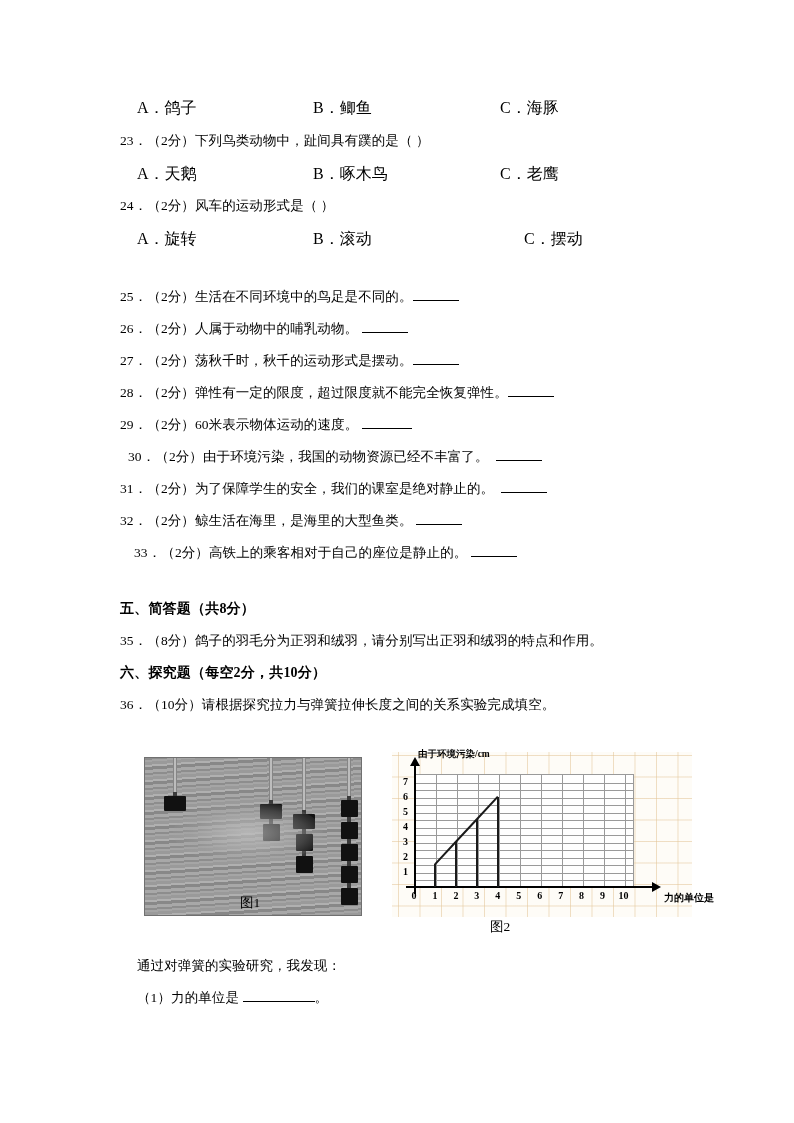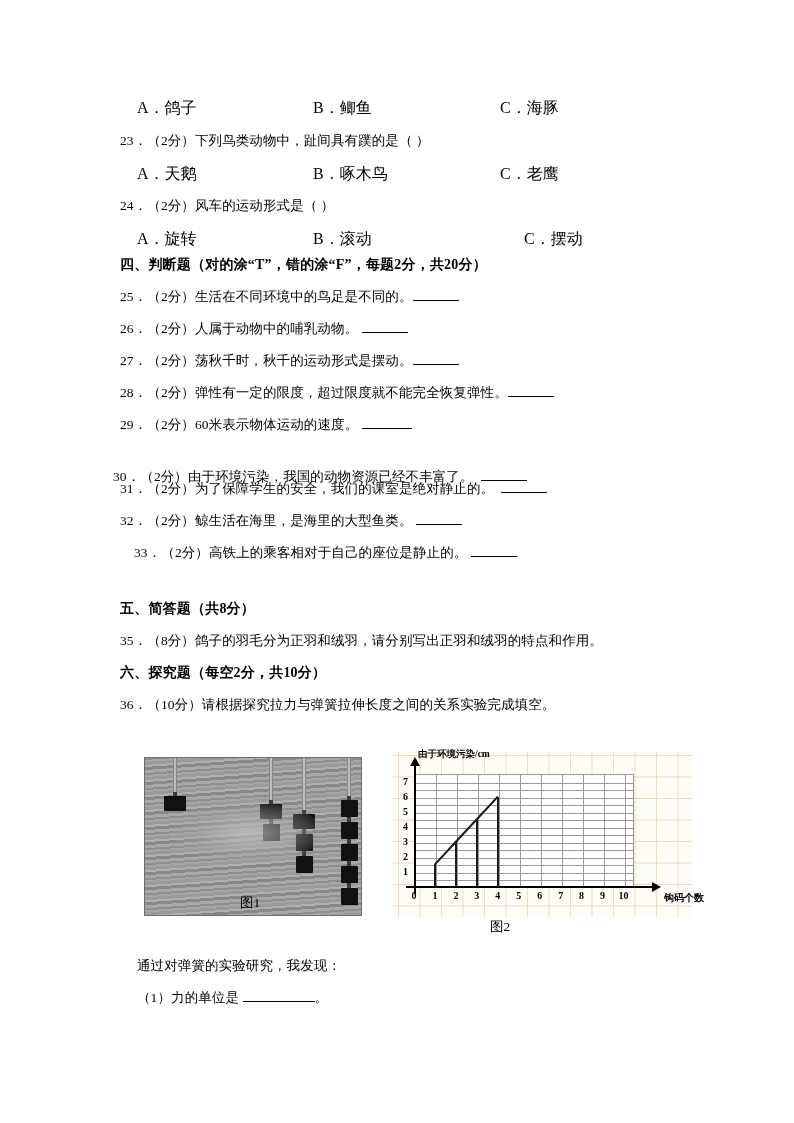--- a/index.html
+++ b/index.html
@@ -258,38 +258,37 @@
   <div class="qline" style="left:120px; top:132px;">23．（2分）下列鸟类动物中，趾间具有蹼的是（      ）</div>
   <div class="opt" style="left:137px; top:165px;">A．天鹅</div>
   <div class="opt" style="left:313px; top:165px;">B．啄木鸟</div>
   <div class="opt" style="left:500px; top:165px;">C．老鹰</div>
 
   <div class="qline" style="left:120px; top:197px;">24．（2分）风车的运动形式是（      ）</div>
   <div class="opt" style="left:137px; top:230px;">A．旋转</div>
   <div class="opt" style="left:313px; top:230px;">B．滚动</div>
   <div class="opt" style="left:524px; top:230px;">C．摆动</div>
 
-  <div class="section-head" style="left:120px; top:256px;">四、判断题（对的涂“T”，错的涂“F”，每题2分，共20分）</div>
 
   <div class="qline" style="left:120px; top:288px;">
     <span>25．（2分）生活在不同环境中的鸟足是不同的。</span><span class="blank-ul bl-short"></span>
   </div>
   <div class="qline" style="left:120px; top:320px;">
     <span>26．（2分）人属于动物中的哺乳动物。</span>&nbsp;<span class="blank-ul bl-short"></span>
   </div>
   <div class="qline" style="left:120px; top:352px;">
     <span>27．（2分）荡秋千时，秋千的运动形式是摆动。</span><span class="blank-ul bl-short"></span>
   </div>
   <div class="qline" style="left:120px; top:384px;">
     <span>28．（2分）弹性有一定的限度，超过限度就不能完全恢复弹性。</span><span class="blank-ul bl-short"></span>
   </div>
   <div class="qline" style="left:120px; top:416px;">
     <span>29．（2分）60米表示物体运动的速度。</span>&nbsp;<span class="blank-ul bl-mid"></span>
   </div>
-  <div class="qline" style="left:113px; top:448px;margin-top:20px;">
+  <div class="qline" style="left:128px; top:448px;">
     <span>30．（2分）由于环境污染，我国的动物资源已经不丰富了。</span>&nbsp;&nbsp;<span class="blank-ul bl-short"></span>
   </div>
   <div class="qline" style="left:120px; top:480px;">
     <span>31．（2分）为了保障学生的安全，我们的课室是绝对静止的。</span>&nbsp;&nbsp;<span class="blank-ul bl-short"></span>
   </div>
   <div class="qline" style="left:120px; top:512px;">
     <span>32．（2分）鲸生活在海里，是海里的大型鱼类。</span>&nbsp;<span class="blank-ul bl-short"></span>
   </div>
   <div class="qline" style="left:134px; top:544px;">
     <span>33．（2分）高铁上的乘客相对于自己的座位是静止的。</span>&nbsp;<span class="blank-ul bl-short"></span>
@@ -372,21 +371,21 @@
         <div class="plot-grid-v" style="left: 188.571px;"></div>
         <div class="plot-grid-v" style="left: 209.524px;"></div>
       </div>
 
     <div class="axis-y"></div>
     <div class="axis-y-arrow"></div>
     <div class="axis-x"></div>
     <div class="axis-x-arrow"></div>
 
     <div class="ylab">由于环境污染/cm</div>
-    <div class="xlab">钩码个数</div>
+    <div class="xlab">力的单位是</div>
 
     <div id="ytick-holder">
         <div class="ytick" style="left: 2px; top: 114.933px;">1</div>
         <div class="ytick" style="left: 2px; top: 99.8667px;">2</div>
         <div class="ytick" style="left: 2px; top: 84.8px;">3</div>
         <div class="ytick" style="left: 2px; top: 69.7333px;">4</div>
         <div class="ytick" style="left: 2px; top: 54.6667px;">5</div>
         <div class="ytick" style="left: 2px; top: 39.6px;">6</div>
         <div class="ytick" style="left: 2px; top: 24.5333px;">7</div>
       </div>

